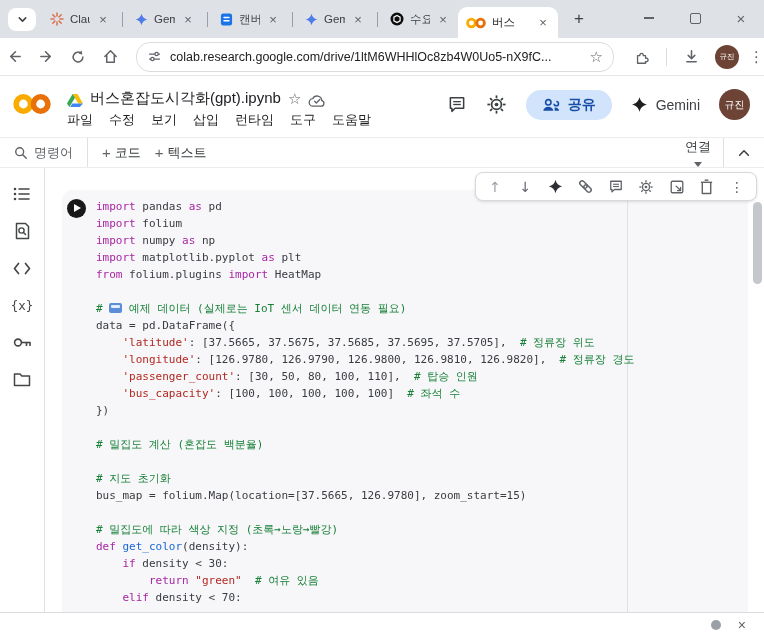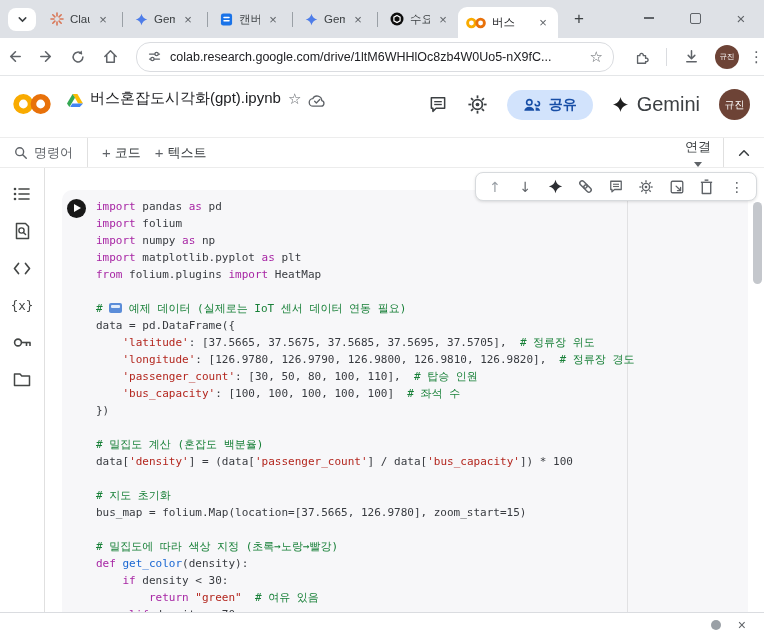--- a/index.html
+++ b/index.html
@@ -43,21 +43,21 @@
   .header-left{display:flex;padding:7px 0 0 13px;gap:16px;}
   .header-col{display:flex;flex-direction:column;}
   .title-row{display:flex;align-items:flex-end;gap:7px;height:25px;}
   .nb-title{font-size:15px;color:#202124;}
   .title-star{font-size:15px;color:#5f6368;font-family:"DejaVu Sans",sans-serif;cursor:pointer;}
   .menu-row{display:flex;gap:16px;margin-top:3px;font-size:13px;color:#202124;}
   .menu-item{cursor:pointer;}
   .header-right{position:absolute;right:14px;top:13px;display:flex;align-items:center;gap:19px;}
   .share-btn{display:flex;align-items:center;gap:8px;background:#d2e3fc;border-radius:18px;padding:6px 16px;
     font-size:14px;color:#174ea6;font-weight:bold;cursor:pointer;}
-  .gemini-btn{display:flex;align-items:center;gap:8px;font-size:20px;color:#3c4043;cursor:pointer;}
+  .gemini-btn{display:flex;align-items:center;gap:8px;font-size:14px;color:#3c4043;cursor:pointer;}
   .avatar-lg{width:31px;height:31px;border-radius:50%;background:#6d4336;color:#fff;font-size:10px;
     display:flex;align-items:center;justify-content:center;cursor:pointer;}
   .hdr-ico{cursor:pointer;display:flex;align-items:center;justify-content:center;}
 
   
   .nb-toolbar{height:29px;background:#fff;border-bottom:1px solid #ececec;display:flex;align-items:center;font-size:13px;color:#3c4043;}
   .cmd-group{display:flex;align-items:center;gap:6px;padding:0 14px;color:#5f6368;cursor:pointer;}
   .tb-divider{width:1px;height:29px;background:#e0e0e0;}
   .add-btn{display:flex;align-items:center;gap:4px;margin-left:14px;cursor:pointer;}
   .add-plus{color:#5f6368;font-size:15px;}
@@ -265,20 +265,29 @@
             <polygon points="3.2,13.5 12.8,13.5 16,10 5.3,10" fill="#4285F4"></polygon>
           </svg>
           <span class="nb-title">버스혼잡도시각화(gpt).ipynb</span>
           <span class="title-star">☆</span>
           <span class="hdr-ico">
             <svg width="19" height="15" viewBox="0 0 20 15">
               <path d="M5.5 13.5 h8.5 a3 3 0 0 0 .5 -5.9 A5 5 0 0 0 5 5.6 a3.6 3.6 0 0 0 .5 7.9 z" fill="none" stroke="#5f6368" stroke-width="1.4"></path>
               <polyline points="7,8.3 8.8,10.1 12.4,6.5" fill="none" stroke="#5f6368" stroke-width="1.4" stroke-linecap="round" stroke-linejoin="round"></polyline>
             </svg>
           </span>
+        </div>
+        <div class="menu-row">
+          <span class="menu-item">파일</span>
+          <span class="menu-item">수정</span>
+          <span class="menu-item">보기</span>
+          <span class="menu-item">삽입</span>
+          <span class="menu-item">런타임</span>
+          <span class="menu-item">도구</span>
+          <span class="menu-item">도움말</span>
         </div>
       </div>
     </div>
 
     <div class="header-right">
       <span class="hdr-ico">
         <svg width="20" height="19" viewBox="0 0 20 20">
           <path d="M3 3 h14 v11 h-9 l-3.4 3.2 V14 H3 z" fill="none" stroke="#3c4043" stroke-width="1.6" stroke-linejoin="round"></path>
           <line x1="6" y1="7" x2="14" y2="7" stroke="#3c4043" stroke-width="1.4"></line>
           <line x1="6" y1="10" x2="14" y2="10" stroke="#3c4043" stroke-width="1.4"></line>
@@ -406,21 +415,20 @@
             <div class="code-line">&nbsp;</div>
             <div class="code-line"><span class="tok-com"># </span><span class="bus-emoji"></span><span class="tok-com"> 예제 데이터 (실제로는 IoT 센서 데이터 연동 필요)</span></div>
             <div class="code-line"><span class="tok-pln">data = pd.DataFrame({</span></div>
             <div class="code-line"><span class="tok-pln">    </span><span class="tok-str">'latitude'</span><span class="tok-pln">: [37.5665, 37.5675, 37.5685, 37.5695, 37.5705],  </span><span class="tok-com"># 정류장 위도</span></div>
             <div class="code-line"><span class="tok-pln">    </span><span class="tok-str">'longitude'</span><span class="tok-pln">: [126.9780, 126.9790, 126.9800, 126.9810, 126.9820],  </span><span class="tok-com"># 정류장 경도</span></div>
             <div class="code-line"><span class="tok-pln">    </span><span class="tok-str">'passenger_count'</span><span class="tok-pln">: [30, 50, 80, 100, 110],  </span><span class="tok-com"># 탑승 인원</span></div>
             <div class="code-line"><span class="tok-pln">    </span><span class="tok-str">'bus_capacity'</span><span class="tok-pln">: [100, 100, 100, 100, 100]  </span><span class="tok-com"># 좌석 수</span></div>
             <div class="code-line"><span class="tok-pln">})</span></div>
             <div class="code-line">&nbsp;</div>
             <div class="code-line"><span class="tok-com"># 밀집도 계산 (혼잡도 백분율)</span></div>
-            <div class="code-line"><span class="tok-pln">data[</span><span class="tok-str">'density'</span><span class="tok-pln">] = (data[</span><span class="tok-str">'passenger_count'</span><span class="tok-pln">] / data[</span><span class="tok-str">'bus_capacity'</span><span class="tok-pln">]) * 100</span></div>
             <div class="code-line">&nbsp;</div>
             <div class="code-line"><span class="tok-com"># 지도 초기화</span></div>
             <div class="code-line"><span class="tok-pln">bus_map = folium.Map(location=[37.5665, 126.9780], zoom_start=15)</span></div>
             <div class="code-line">&nbsp;</div>
             <div class="code-line"><span class="tok-com"># 밀집도에 따라 색상 지정 (초록→노랑→빨강)</span></div>
             <div class="code-line"><span class="tok-kw">def</span><span class="tok-pln"> </span><span class="tok-fn">get_color</span><span class="tok-pln">(density):</span></div>
             <div class="code-line"><span class="tok-pln">    </span><span class="tok-kw">if</span><span class="tok-pln"> density &lt; 30:</span></div>
             <div class="code-line"><span class="tok-pln">        </span><span class="tok-kw">return</span><span class="tok-pln"> </span><span class="tok-str">"green"</span><span class="tok-pln">  </span><span class="tok-com"># 여유 있음</span></div>
             <div class="code-line"><span class="tok-pln">    </span><span class="tok-kw">elif</span><span class="tok-pln"> density &lt; 70:</span></div>
           </div>

